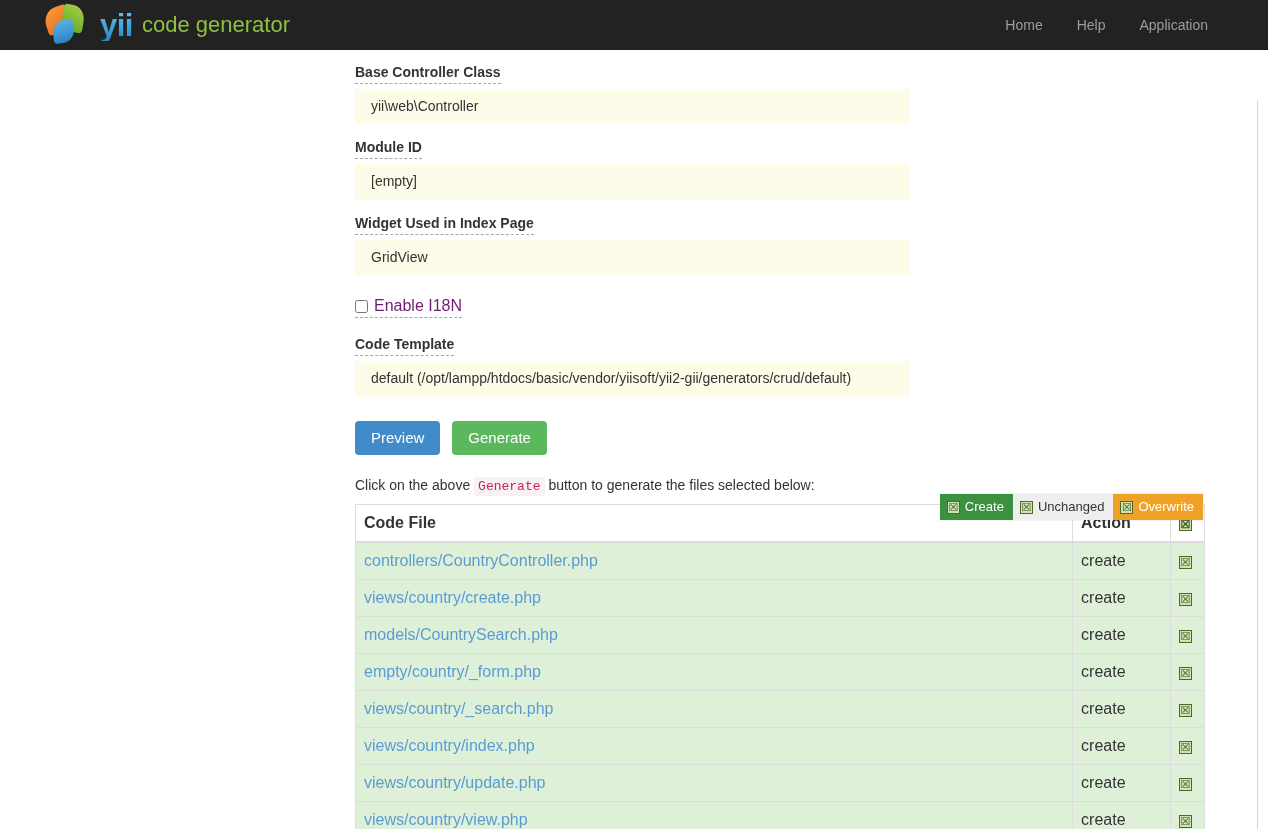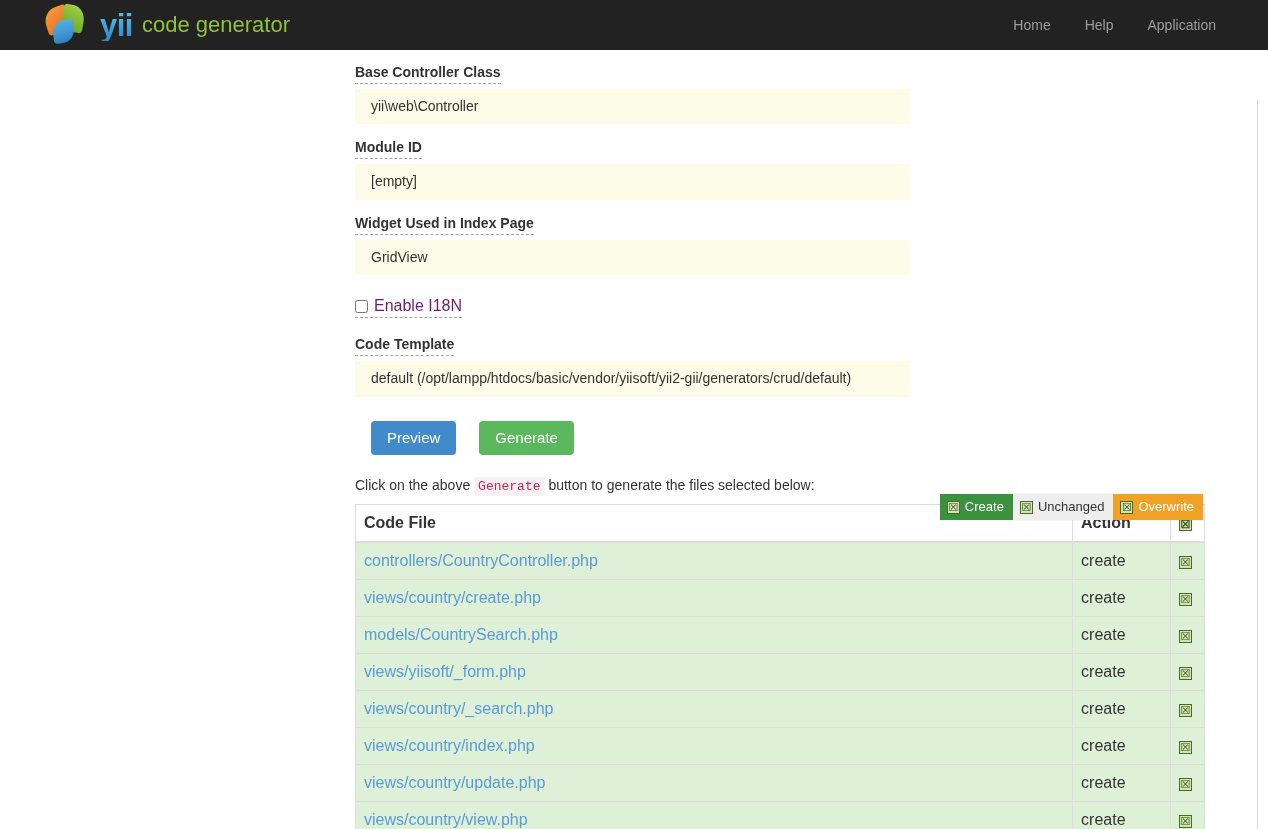--- a/index.html
+++ b/index.html
@@ -71,21 +71,21 @@
     line-height: 1;
     padding-right: 9px;
   }
   .brand-sub {
     font-size: 22px;
     color: #8fc03f;
     line-height: 1;
   }
   .nav-links {
     position: absolute;
-    right: 50px;
+    right: 58px;
     display: flex;
     gap: 30px;
   }
   .nav-links a {
     color: #9d9d9d;
     text-decoration: none;
     font-size: 14px;
     padding: 4px 2px;
   }
 
@@ -128,21 +128,21 @@
     border-bottom: 1px dashed #a6a6a6;
     padding-bottom: 2px;
   }
   .checkbox-label input {
     margin: 0 6px 0 0;
     width: 13px;
     height: 13px;
   }
   .checkbox-label span { font-size: 16px; color: #701a75; }
 
-  .btn-row { margin: 24px 0 16px 16px; display: flex; gap: 23px; }
+  .btn-row { margin: 24px 0 16px 0; display: flex; gap: 12px; }
   .btn {
     border: none;
     border-radius: 4px;
     color: #ffffff;
     font-size: 15px;
     font-family: "Liberation Sans", sans-serif;
     padding: 9px 16px;
     cursor: pointer;
     line-height: 1.1;
   }
@@ -335,21 +335,21 @@
           <td class="col-file">
             <a href="#">models/CountrySearch.php</a>
           </td>
           <td class="col-action">create</td>
           <td class="col-check">
             <span class="brokenimg"></span>
           </td>
         </tr>
         <tr class="row-create">
           <td class="col-file">
-            <a href="#">views/yiisoft/_form.php</a>
+            <a href="#">empty/country/_form.php</a>
           </td>
           <td class="col-action">create</td>
           <td class="col-check">
             <span class="brokenimg"></span>
           </td>
         </tr>
         <tr class="row-create">
           <td class="col-file">
             <a href="#">views/country/_search.php</a>
           </td>

